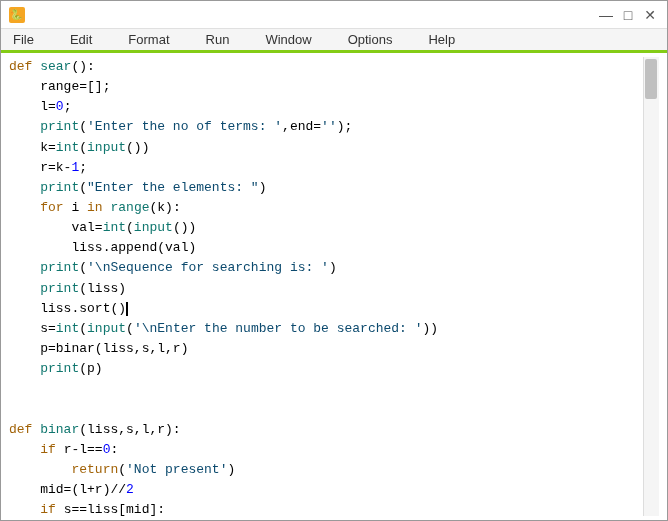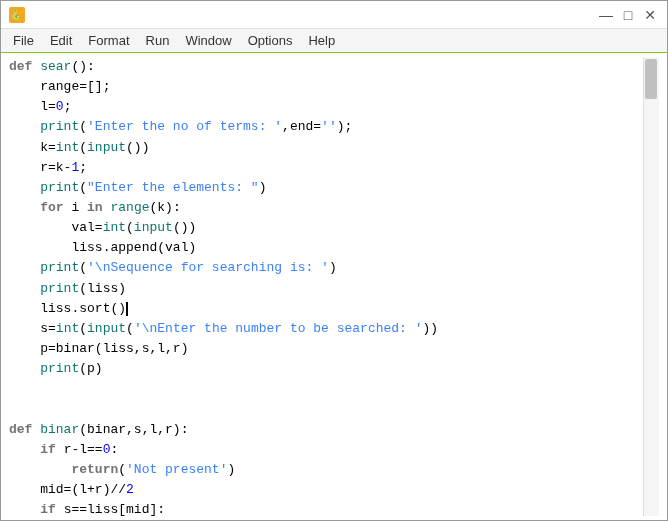--- a/index.html
+++ b/index.html
@@ -63,25 +63,26 @@
       font-size: 14px;
       color: #555;
       display: flex;
       align-items: center;
       justify-content: center;
       font-family: 'Segoe UI', sans-serif;
       line-height: 1;
     }
     .menu-bar {
       display: flex;
-      align-items: flex-start;
+      align-items: center;
       padding: 2px 4px;
-      border-bottom: 1px solid #84cc16;
+      border-bottom: 3px solid #84cc16;
       height: 24px;
       background: #f5f5f5;
+      gap: 20px;
     }
     .menu-item {
       padding: 2px 8px;
       font-size: 13px;
       color: #333;
       font-family: 'Segoe UI', sans-serif;
       cursor: pointer;
       user-select: none;
     }
     .editor-area {
@@ -107,23 +108,23 @@
     }
     .scrollbar-thumb {
       position: absolute;
       top: 2px;
       right: 2px;
       width: 12px;
       height: 40px;
       background: #c0c0c0;
       border-radius: 2px;
     }
-    .kw { color: #737373; font-weight: bold; }
+    .kw { color: #a16207; font-weight: normal; }
     .fn { color: #0f766e; }
-    .str { color: #3b82f6; }
+    .str { color: #0c4a6e; }
     .num { color: #0000ff; }
     .plain { color: #000000; }
     .cursor {
       display: inline-block;
       width: 2px;
       height: 14px;
       background: #000;
       vertical-align: text-bottom;
     }
   </style>
@@ -164,21 +165,21 @@
         <span class="plain">val=</span><span class="fn">int</span><span class="plain">(</span><span class="fn">input</span><span class="plain">())</span>
         <span class="plain">liss.append(val)</span>
     <span class="fn">print</span><span class="plain">(</span><span class="str">'\nSequence for searching is: '</span><span class="plain">)</span>
     <span class="fn">print</span><span class="plain">(liss)</span>
     <span class="plain">liss.sort()</span><span class="cursor"></span>
     <span class="plain">s=</span><span class="fn">int</span><span class="plain">(</span><span class="fn">input</span><span class="plain">(</span><span class="str">'\nEnter the number to be searched: '</span><span class="plain">))</span>
     <span class="plain">p=binar(liss,s,l,r)</span>
     <span class="fn">print</span><span class="plain">(p)</span>
 
 
-<span class="kw">def</span> <span class="fn">binar</span><span class="plain">(binar,s,l,r):</span>
+<span class="kw">def</span> <span class="fn">binar</span><span class="plain">(liss,s,l,r):</span>
     <span class="kw">if</span> <span class="plain">r-l==</span><span class="num">0</span><span class="plain">:</span>
         <span class="kw">return</span><span class="plain">(</span><span class="str">'Not present'</span><span class="plain">)</span>
     <span class="plain">mid=(l+r)//</span><span class="num">2</span>
     <span class="kw">if</span> <span class="plain">s==liss[mid]:</span>
         
      
         
     
         
 </div>

